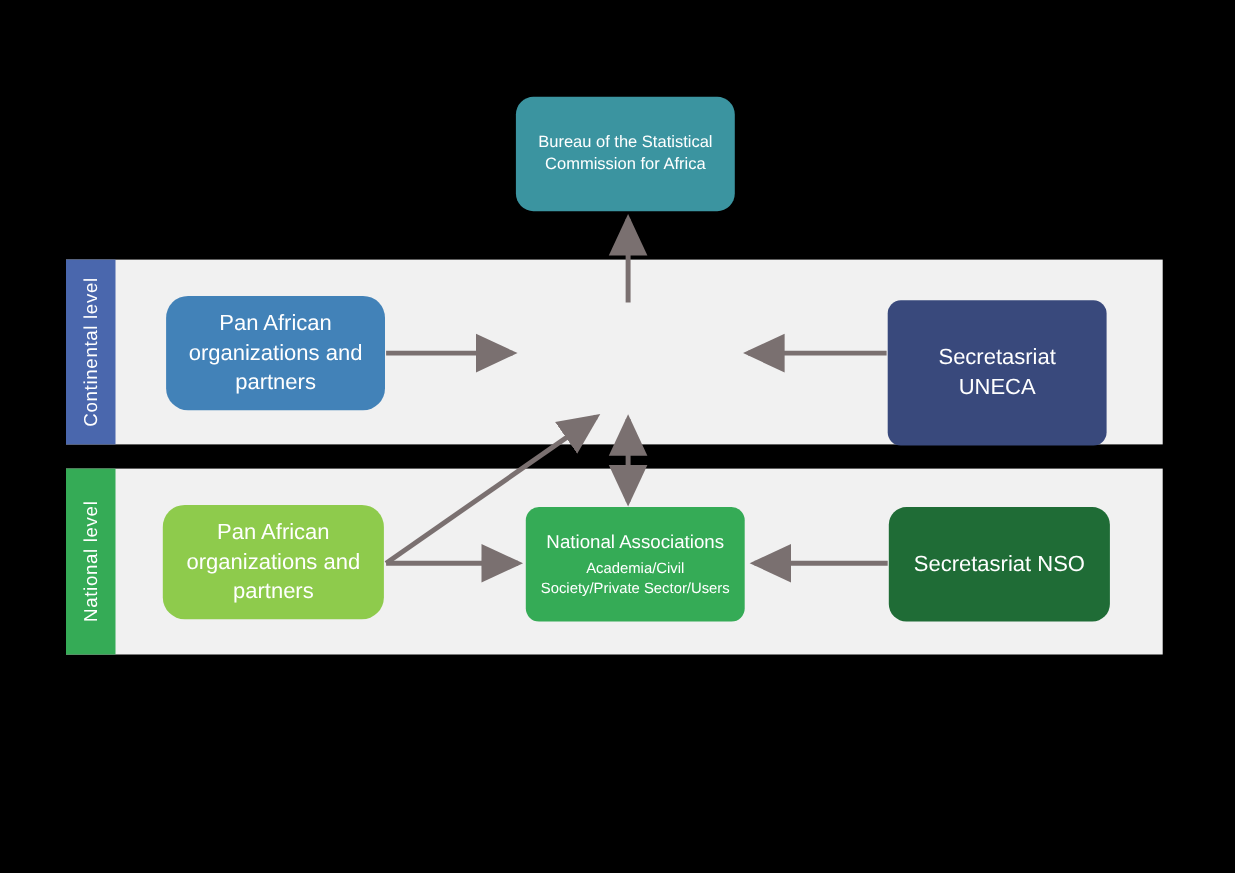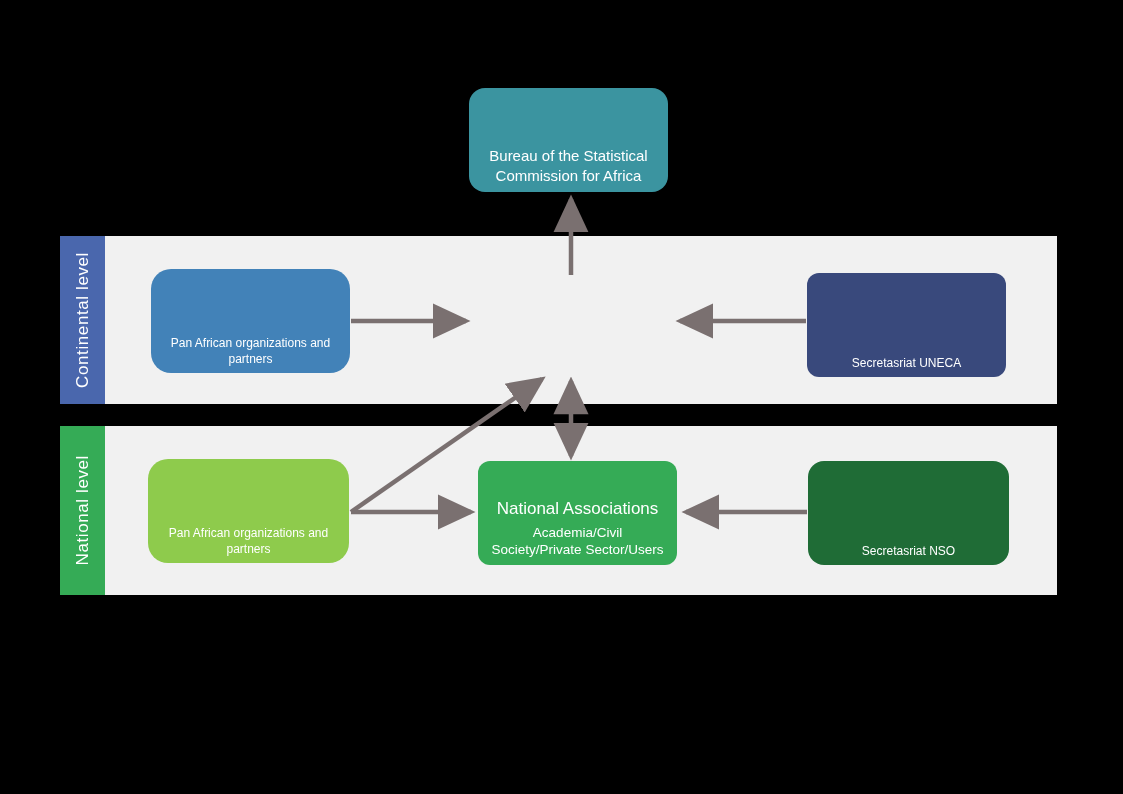--- a/index.html
+++ b/index.html
@@ -64,28 +64,28 @@
   #strip-national    { background: #35ab56; }
 
   
   .node {
     position: absolute;
     z-index: 10;
     border-radius: 14px;
     display: flex;
     flex-direction: column;
     align-items: center;
-    justify-content: flex-end;
+    justify-content: center;
     text-align: center;
     color: #ffffff;
     box-sizing: border-box;
     padding: 6px 10px;
   }
   .node-title {
-    font-size: 12px;
+    font-size: 20px;
     line-height: 1.35;
   }
   .node-sub {
     font-size: 13.5px;
     line-height: 1.3;
     margin-top: 3px;
   }
 
   #node-bureau {
     left: 469px; top: 88px; width: 199px; height: 104px;
@@ -100,21 +100,21 @@
     border-radius: 20px;
   }
 
   #node-exec {
     left: 473px; top: 275px; width: 198px; height: 100px;
     background: #2e6389;
     border-radius: 12px;
   }
 
   #node-uneca {
-    left: 807px; top: 273px; width: 199px; height: 104px;
+    left: 807px; top: 273px; width: 199px; height: 132px;
     background: #39497c;
     border-radius: 12px;
   }
 
   #node-pan-national {
     left: 148px; top: 459px; width: 201px; height: 104px;
     background: #8ecb4c;
     border-radius: 20px;
   }
 

